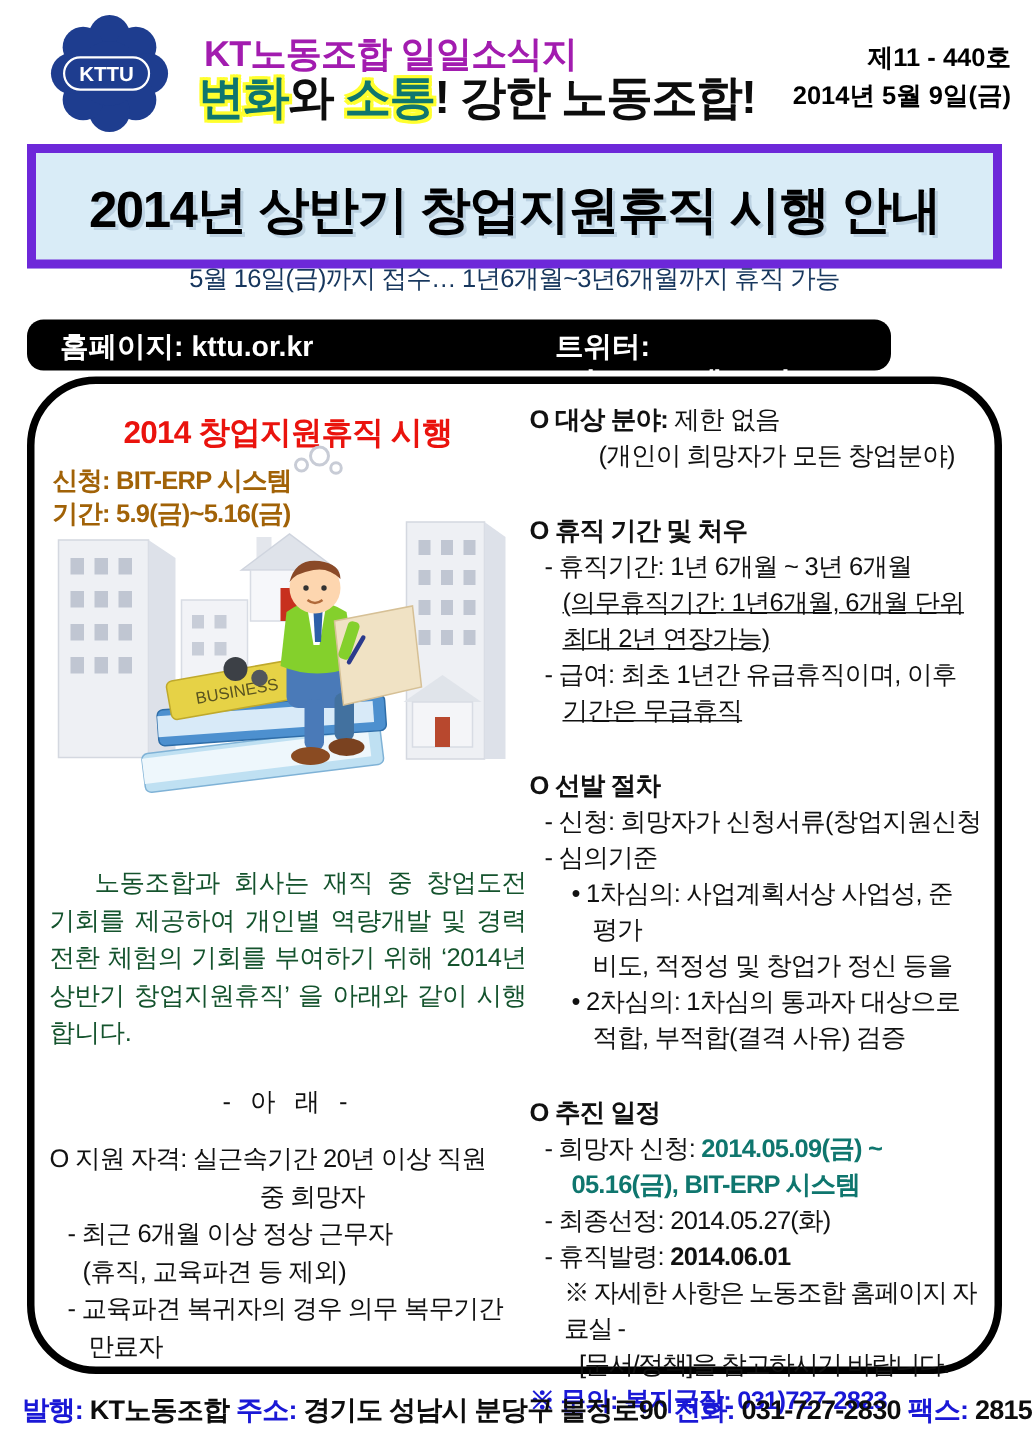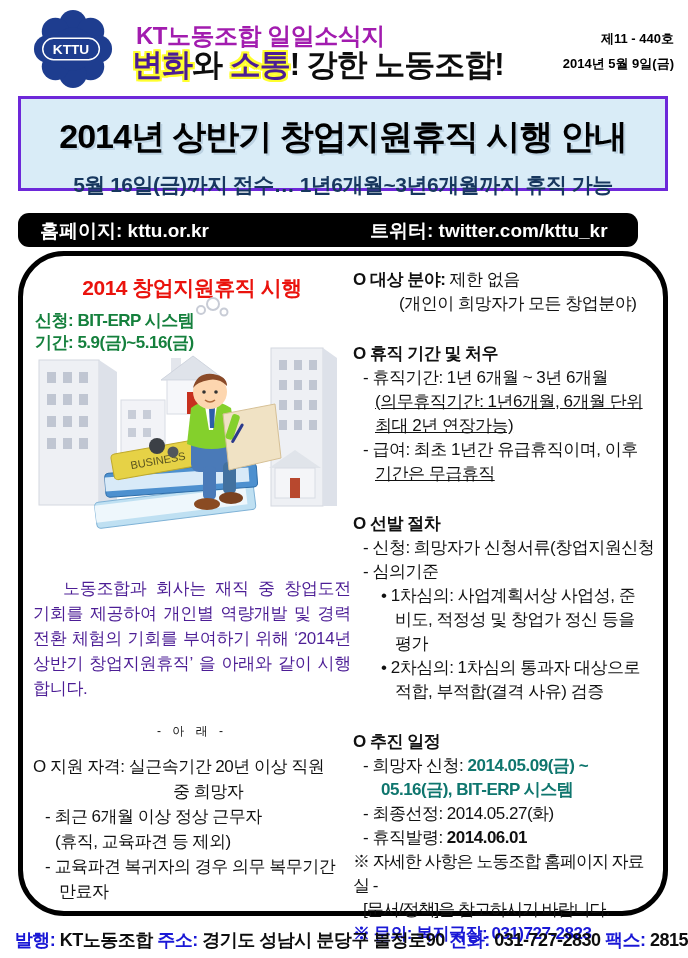--- a/index.html
+++ b/index.html
@@ -4,68 +4,68 @@
 <style>
   * { margin:0; padding:0; box-sizing:border-box; }
   html,body { width:688px; height:958px; background:#fff; font-family:"Liberation Sans",sans-serif; }
   .page { position:relative; width:688px; height:958px; overflow:hidden; background:#fff; }
 
   
   .header { position:absolute; left:0; top:4px; width:688px; height:90px; }
   .logo { position:absolute; left:22px; top:4px; width:102px; height:82px; }
   .tagline { position:absolute; left:136px; top:16px; font-size:24px; font-weight:bold; color:#a21caf; letter-spacing:-0.5px; }
   .slogan { position:absolute; left:132px; top:40px; font-size:31px; font-weight:bold; color:#0d0d0d; letter-spacing:-1px; white-space:nowrap; }
-  .slogan .hl { color:#4c1d95;
+  .slogan .hl { color:#0f766e;
     text-shadow:-2px -2px 0 #ffff2e, 2px -2px 0 #ffff2e, -2px 2px 0 #ffff2e, 2px 2px 0 #ffff2e,
                  0 -2px 0 #ffff2e, 0 2px 0 #ffff2e, -2px 0 0 #ffff2e, 2px 0 0 #ffff2e; }
-  .issue-info { position:absolute; right:14px; top:22px; text-align:right; font-size:13px; font-weight:bold; color:#000; line-height:25px; white-space:nowrap; }
-
-  
-  .title-box { position:absolute; left:18px; top:96px; width:650px; height:95px; background:#d9ecf7; border:3px solid #6d28d9; text-align:center; }
+  .issue-info { position:absolute; right:14px; top:22px; text-align:right; font-size:17px; font-weight:bold; color:#000; line-height:25px; white-space:nowrap; }
+
+  
+  .title-box { position:absolute; left:18px; top:96px; width:650px; height:83px; background:#d9ecf7; border:6px solid #6d28d9; text-align:center; }
   .main-title { margin-top:15px; font-size:34px; font-weight:bold; color:#000; letter-spacing:-1px; text-shadow:2px 2px 0 #bcd2e2; white-space:nowrap; }
-  .sub-title { margin-top:11px; font-size:21px; font-weight:bold; color:#17375e; letter-spacing:-0.5px; white-space:nowrap; }
-
-  
-  .infobar { position:absolute; left:18px; top:213px; width:620px; height:34px; background:#000; border-radius:11px; color:#fff; font-weight:bold; font-size:19px; }
+  .sub-title { margin-top:11px; font-size:17px; font-weight:normal; color:#17375e; letter-spacing:-0.5px; white-space:nowrap; }
+
+  
+  .infobar { position:absolute; left:18px; top:213px; width:576px; height:34px; background:#000; border-radius:11px; color:#fff; font-weight:bold; font-size:19px; }
   .infobar .homepage { position:absolute; left:22px; top:5px; }
   .infobar .twitter { position:absolute; left:352px; top:5px; }
 
   
   .main-box { position:absolute; left:18px; top:251px; width:650px; height:665px; border:5px solid #000; border-radius:46px; background:#fff; }
   .col-left  { position:absolute; left:10px;  top:6px;  width:318px; }
   .col-right { position:absolute; left:330px; top:12px; width:306px; font-size:17px; line-height:24px; color:#111; letter-spacing:-0.5px; }
 
   
   .promo { position:relative; width:318px; height:300px; }
   .promo-title { position:absolute; top:12px; width:100%; text-align:center; color:#ea130d; font-size:21px; font-weight:bold; letter-spacing:-0.5px; white-space:nowrap; }
-  .promo-apply { position:absolute; left:2px; top:48px; color:#15803d; font-size:17px; font-weight:bold; line-height:22px; z-index:2; letter-spacing:-0.5px; }
+  .promo-apply { position:absolute; left:2px; top:48px; color:#a16207; font-size:17px; font-weight:bold; line-height:22px; z-index:2; letter-spacing:-0.5px; }
   .promo-svg { position:absolute; left:0; top:34px; width:318px; height:234px; z-index:1; }
   .promo-caption { position:absolute; bottom:0; width:100%; text-align:center; color:#3430c8; font-size:17px; font-weight:bold; letter-spacing:-0.5px; }
 
-  .intro-para { margin-top:14px; font-size:17px; line-height:25px; color:#4c1d95; text-align:justify; text-indent:30px; letter-spacing:-0.3px; }
-  .below-marker { margin-top:22px; margin-bottom:14px; text-align:center; font-size:12px; color:#111; letter-spacing:4px; }
+  .intro-para { margin-top:14px; font-size:17px; line-height:25px; color:#14532d; text-align:justify; text-indent:30px; letter-spacing:-0.3px; }
+  .below-marker { margin-top:22px; margin-bottom:14px; text-align:center; font-size:17px; color:#111; letter-spacing:4px; }
   .qual { font-size:17px; line-height:25px; color:#111; letter-spacing:-0.5px; }
   .qual .b { font-weight:normal;margin-top:20px; }
   .q-center { padding-left:140px; }
   .q-dash { padding-left:12px; }
   .q-sub  { padding-left:22px; }
   .q-sub2 { padding-left:26px; }
 
   
   .sec { margin-top:10px; }
   .head { font-weight:bold; }
   .ind1 { padding-left:10px; }
   .ind2 { padding-left:22px;text-decoration:underline; }
   .indP { padding-left:46px; }
   .ind3 { padding-left:28px; }
   .ind4 { padding-left:42px; }
   .red  { color:#0f766e; font-weight:bold; }
   .blue { color:#1a18d6; font-weight:bold; }
   .bold { font-weight:bold; }
-  .note { letter-spacing:-1px; }
+  .note { letter-spacing:-1px;margin-left:23px; }
 
   
   .footer { position:absolute; left:0; top:928px; width:688px; text-align:right; font-size:18px; font-weight:bold; color:#0d0d0d; white-space:nowrap; letter-spacing:-0.5px; }
   .footer .lbl { color:#1a18d6; }
 </style>
 </head>
 <body>
 
 <div class="page">
 
@@ -247,22 +247,22 @@
         <div class="ind2">최대 2년 연장가능)</div>
         <div class="ind1">- 급여: 최초 1년간 유급휴직이며, 이후</div>
         <div class="ind2">기간은 무급휴직</div>
       </div>
 
       <div class="sec" style="margin-top:26px">
         <div class="head">O 선발 절차</div>
         <div class="ind1">- 신청: 희망자가 신청서류(창업지원신청</div>
         <div class="ind1">- 심의기준</div>
         <div class="ind3">• 1차심의: 사업계획서상 사업성, 준</div>
+        <div class="ind4">평가</div>
         <div class="ind4">비도, 적정성 및 창업가 정신 등을</div>
-        <div class="ind4">평가</div>
         <div class="ind3">• 2차심의: 1차심의 통과자 대상으로</div>
         <div class="ind4">적합, 부적합(결격 사유) 검증</div>
       </div>
 
       <div class="sec" style="margin-top:26px">
         <div class="head">O 추진 일정</div>
         <div class="ind1"><span>- 희망자 신청: </span><span class="red">2014.05.09(금) ~</span></div>
         <div class="ind3 red">05.16(금), BIT-ERP 시스템</div>
         <div class="ind1">- 최종선정: 2014.05.27(화)</div>
         <div class="ind1"><span>- 휴직발령: </span><span class="bold">2014.06.01</span></div>

